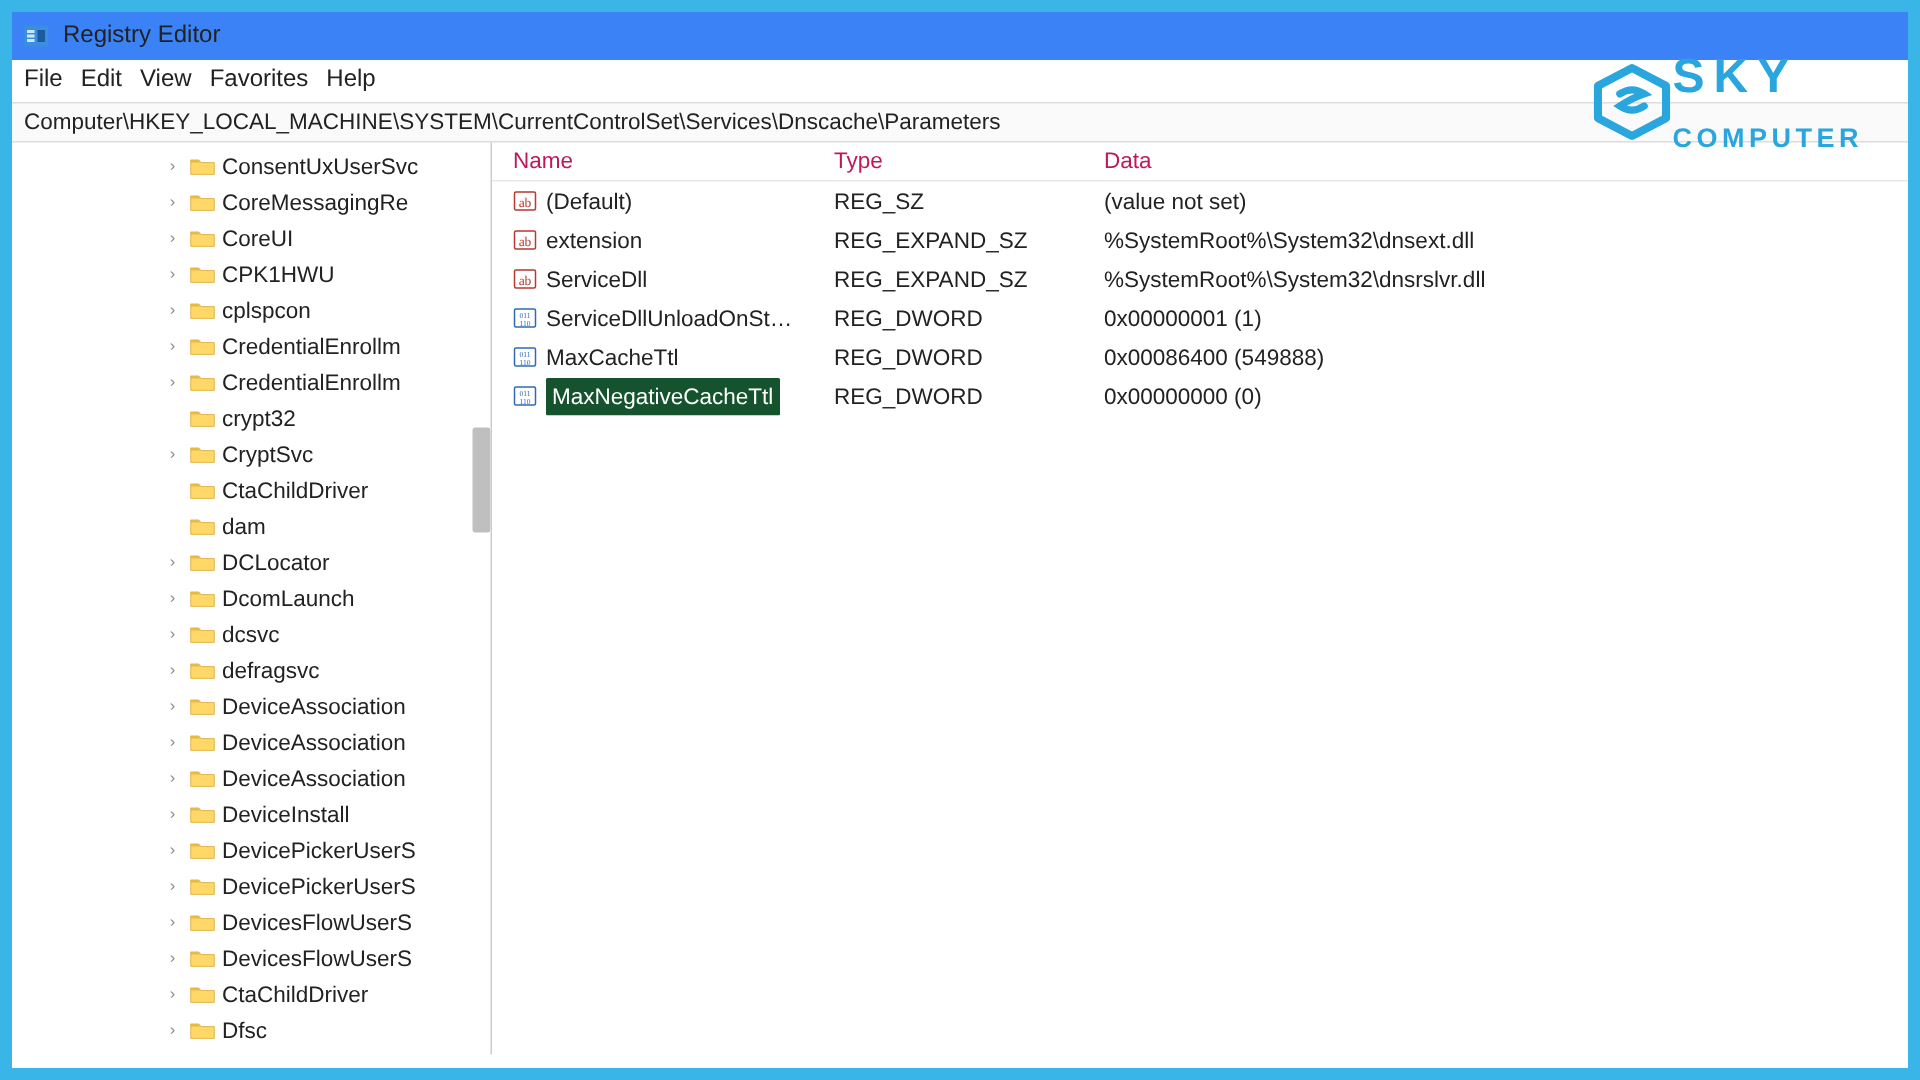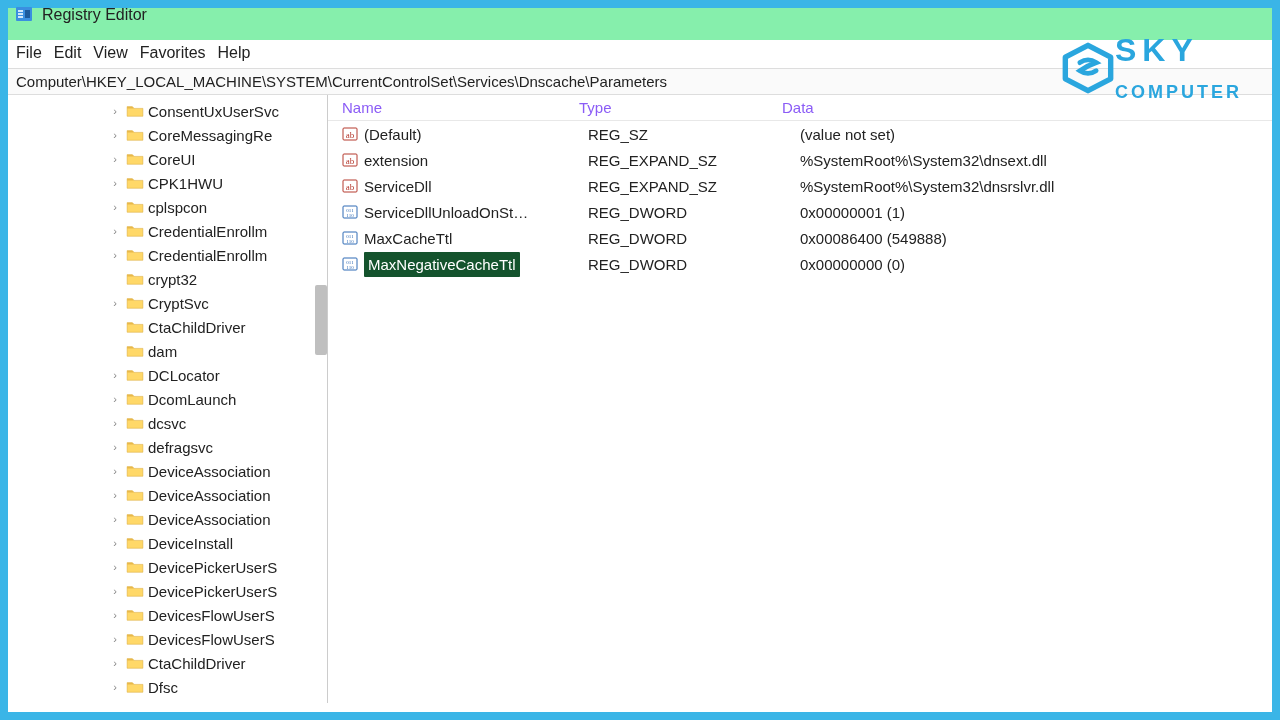--- a/index.html
+++ b/index.html
@@ -14,24 +14,24 @@
   }
   .outer-frame {
     border: 8px solid #3ab5e7;
     width: 1280px;
     height: 720px;
     position: relative;
     background: #fff;
   }
   .titlebar {
     display: flex;
-    align-items: flex-end;
+    align-items: center;
     padding: 16px 6px;
     height: 32px;
-    background: #86efac;
+    background: #3b82f6;
   }
   .titlebar .app-icon {
     width: 20px;
     height: 20px;
     margin-right: 8px;
     display: inline-flex;
     align-items: center;
     justify-content: center;
   }
   .titlebar .title-text {
@@ -100,35 +100,33 @@
     border-radius: 2px;
   }
   .list-pane {
     flex: 1;
     overflow: hidden;
     position: relative;
   }
   .list-header {
     display: flex;
     font-size: 15px;
-    color: #8b5cf6;
+    color: #be185d;
     border-bottom: 1px solid #e8e8e8;
     padding: 4px 0;
-    gap: 23px;
   }
   .col-name  { width: 228px; padding-left: 14px; }
   .col-type  { width: 180px; }
   .col-data  { flex: 1; }
   .list-row {
     display: flex;
     align-items: center;
     height: 26px;
     font-size: 15px;
     color: #222;
-    gap: 32px;
   }
   .list-row .cell-name {
     width: 228px;
     padding-left: 14px;
     display: flex;
     align-items: center;
     overflow: hidden;
     white-space: nowrap;
   }
   .list-row .cell-type { width: 180px; }

